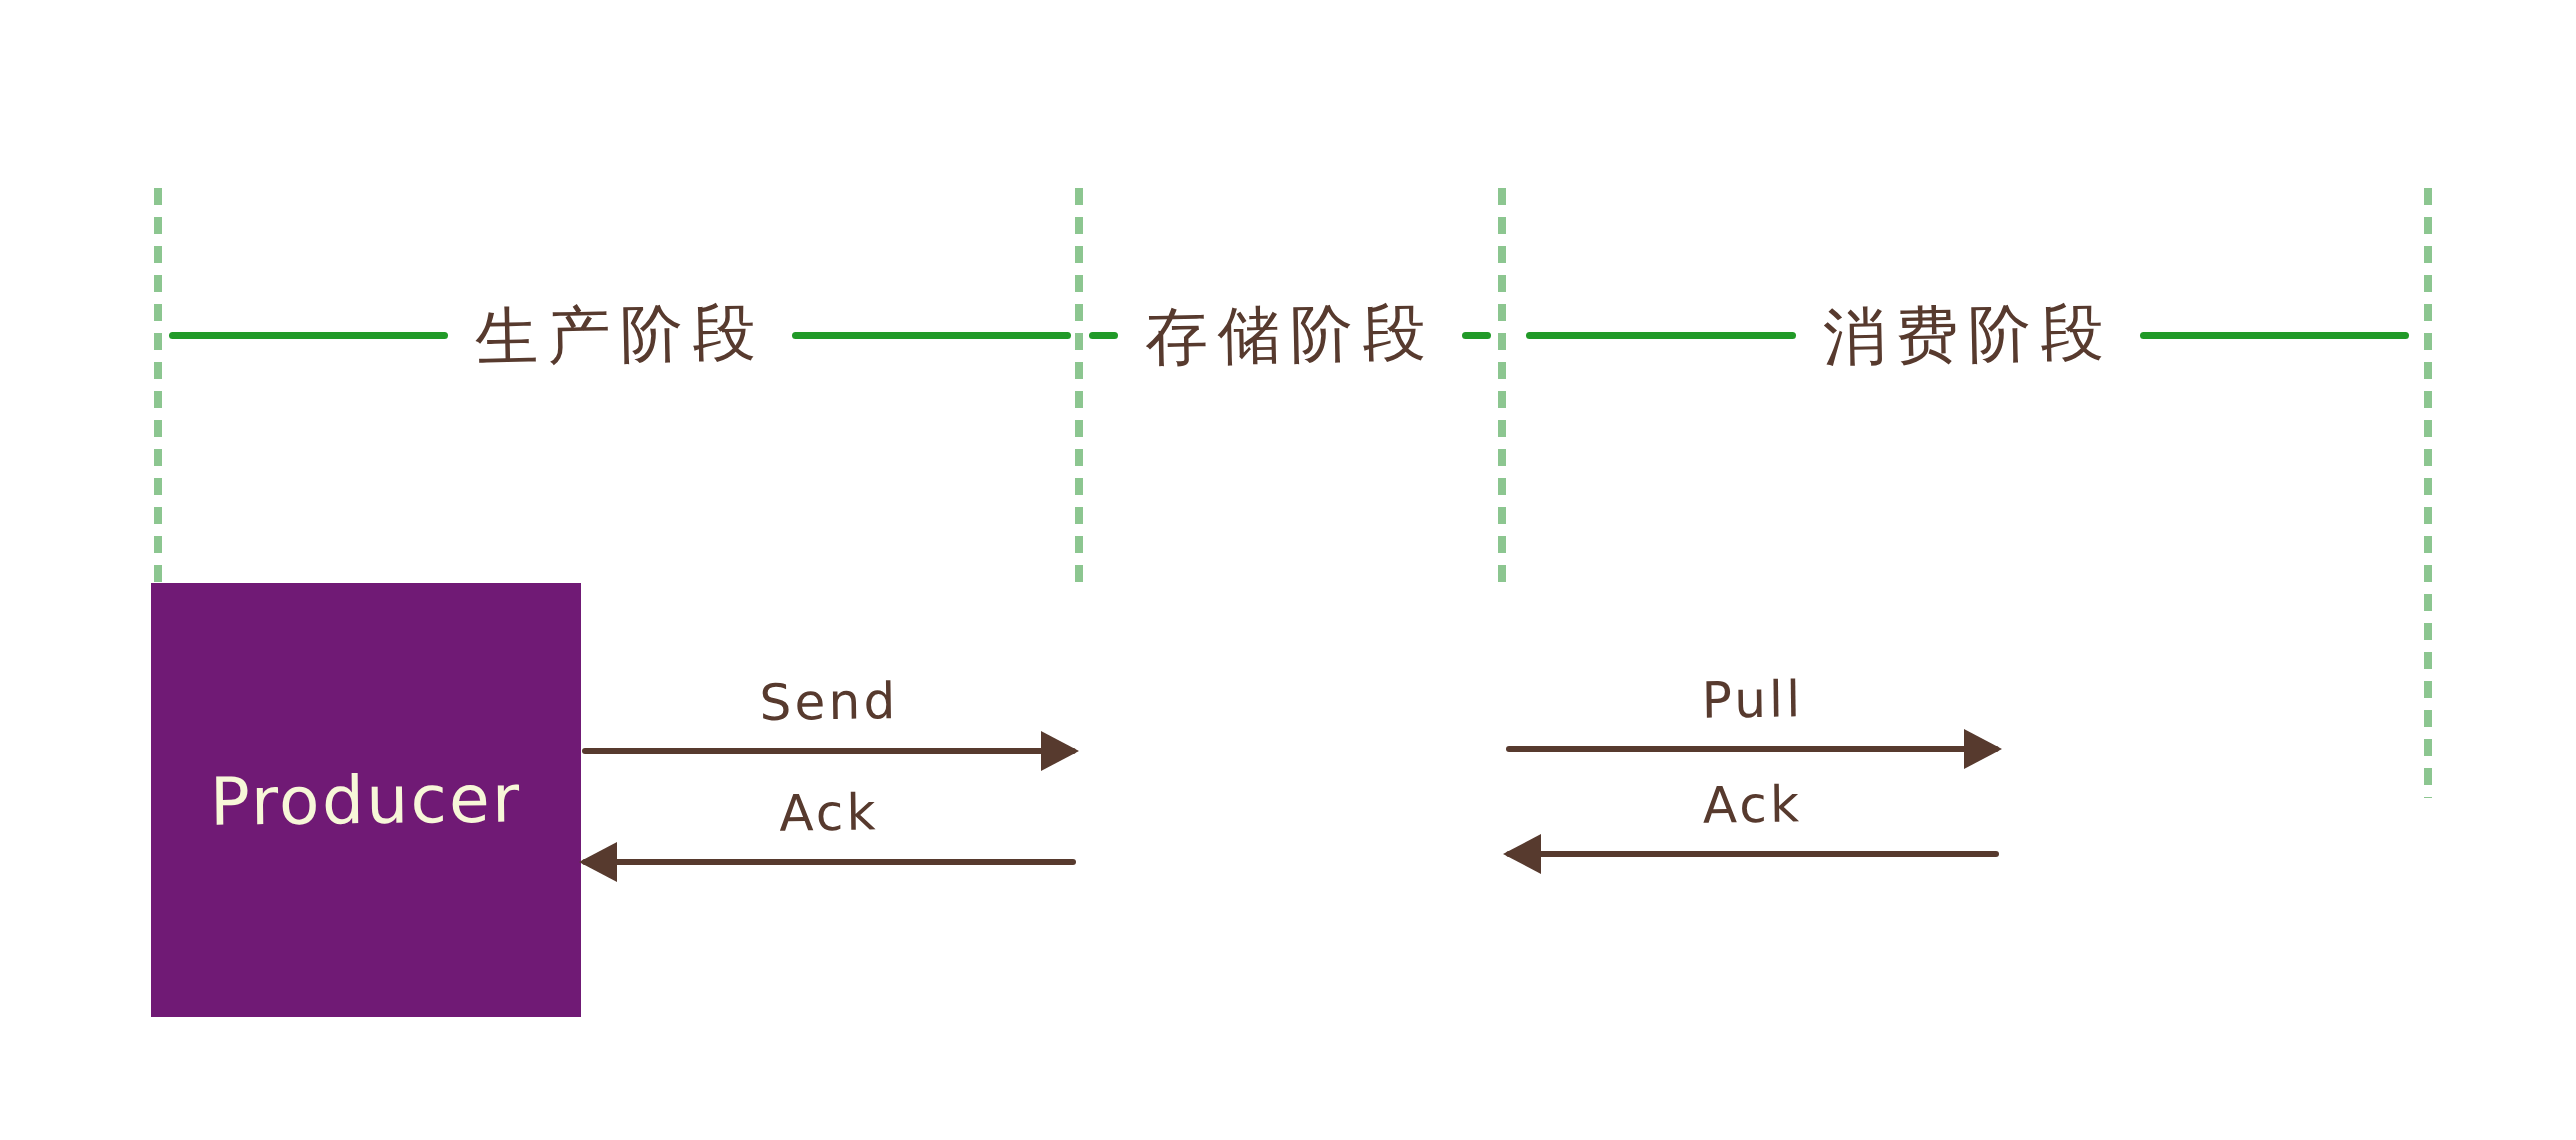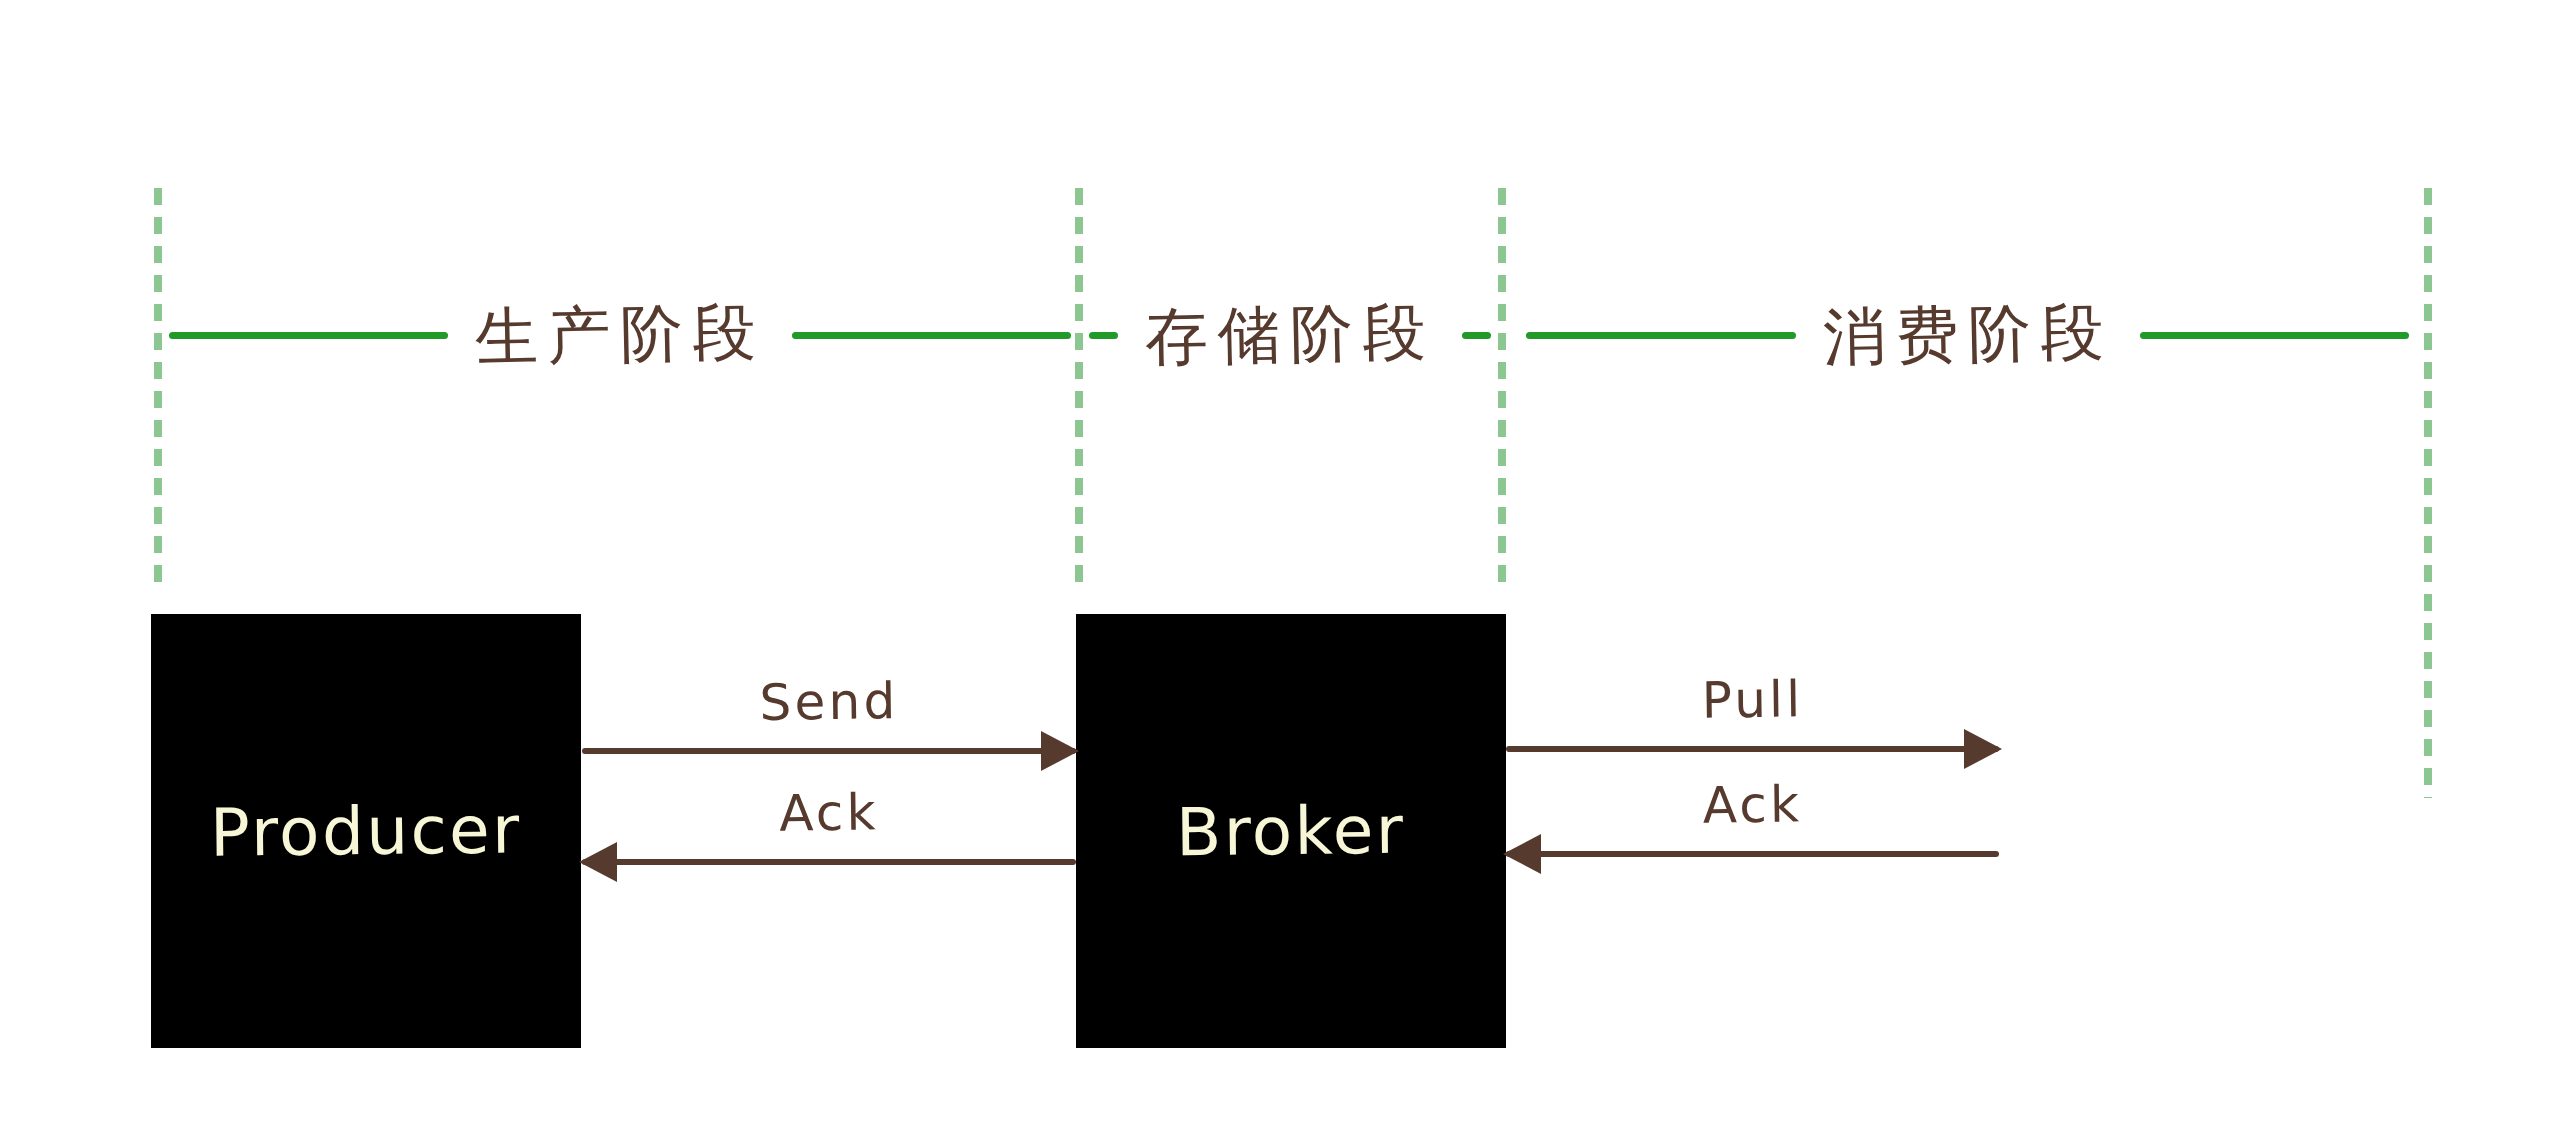--- a/index.html
+++ b/index.html
@@ -36,22 +36,22 @@
     letter-spacing:9.5px;
     color:#573a2e;
     white-space:nowrap;
     transform:rotate(-1.2deg);
   }
   .phase.p1{left:169px;width:902px;}
   .phase.p2{left:1089px;width:402px;}
   .phase.p3{left:1526px;width:883px;}
   
   .node{
-    position:absolute;top:614px;height:434px;
-    background:#000000;
+    position:absolute;top:583px;height:434px;
+    background:#701a75;
     display:flex;align-items:center;justify-content:center;
   }
   .node .node-label{
     font-size:66px;
     letter-spacing:2.4px;
     color:#f7f7d8;
     transform:rotate(-0.6deg);
   }
   .node.n1{left:151px;width:430px;}
   .node.n2{left:1076px;width:430px;}
@@ -114,23 +114,20 @@
 
   <div class="phase p3">
     <span class="seg"></span>
     <span class="phase-label">消费阶段</span>
     <span class="seg"></span>
   </div>
 
   <div class="node n1">
     <span class="node-label">Producer</span>
   </div>
-  <div class="node n2">
-    <span class="node-label">Broker</span>
-  </div>
 
   <div class="arrow dir-right a-send">
     <div class="msg">Send</div>
     <div class="shaft"></div>
     <div class="head"></div>
   </div>
 
   <div class="arrow dir-left a-ack1">
     <div class="msg">Ack</div>
     <div class="shaft"></div>

